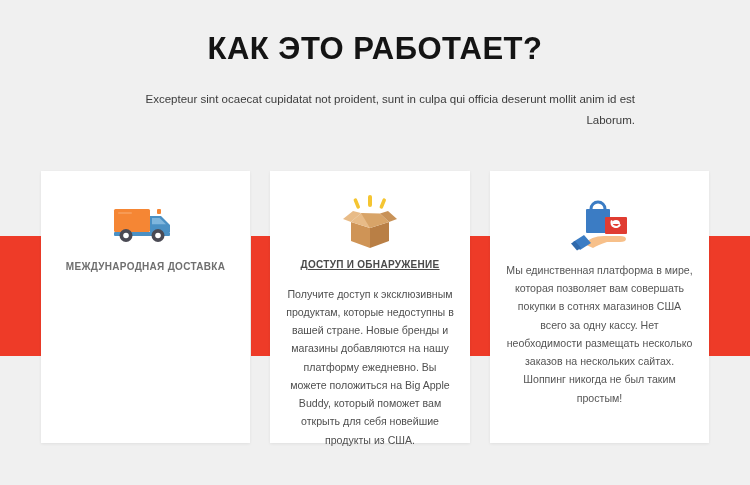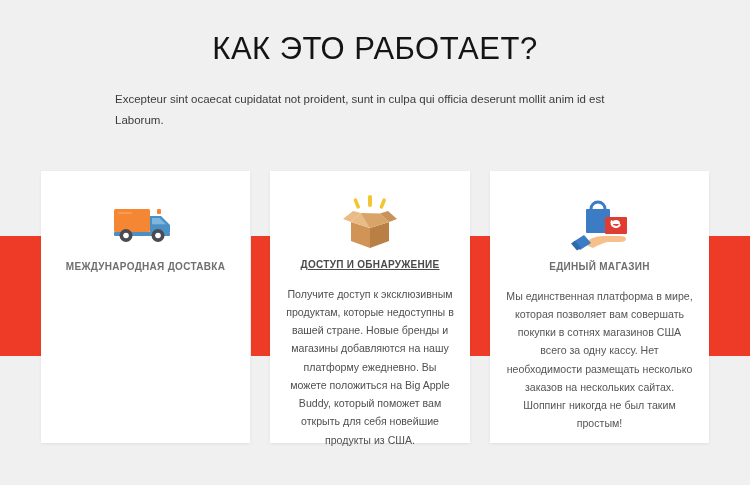--- a/index.html
+++ b/index.html
@@ -17,34 +17,34 @@
   }
 
   
   .header {
     padding-top: 31px;
     text-align: center;
   }
 
   .page-title {
     font-size: 31px;
-    font-weight: normal;
+    font-weight: bold;
     letter-spacing: 0.5px;
     color: #141414;
     line-height: 1.15;
     text-align: center;
   }
 
   .page-subtitle {
     margin: 22px auto 0;
     width: 520px;
     font-size: 11.5px;
     line-height: 1.85;
     color: #3b3b3b;
-    text-align: left;
+    text-align: right;
   }
 
   
   .accent-bar {
     position: absolute;
     background: #ee3b28;
     top: 236px;
     height: 120px;
     z-index: 0;
   }
@@ -178,17 +178,16 @@
         <rect x="38" y="21" width="22" height="17" rx="1" fill="#e03c31"></rect>
         <path d="M45 25 h8 a4 4 0 0 1 -8 0" fill="#ffffff" transform="rotate(180 49 26.5)"></path>
         <circle cx="49" cy="26.5" r="4.5" fill="none" stroke="#ffffff" stroke-width="2.2" stroke-dasharray="14 40" transform="rotate(25 49 26.5)"></circle>
 
         <path d="M17 48 q7 -8 20 -8 h16 q6 0 6 3 q0 3 -6 3 h-13 q-9 3 -14 6 z" fill="#f7c08a"></path>
 
         <path d="M6 46 l11 -7 l7 8 l-11 7 z" fill="#3b7cc4"></path>
         <path d="M4 47.5 l4 -2.5 l6 7 l-4 2.5 z" fill="#2f69ab"></path>
       </svg>
     </div>
-    <div class="card-heading">ЕДИНЫЙ МАГАЗИН</div>
     <div class="card-body">Мы единственная платформа в мире, которая позволяет вам совершать покупки в сотнях магазинов США всего за одну кассу. Нет необходимости размещать несколько заказов на нескольких сайтах. Шоппинг никогда не был таким простым!</div>
   </div>
 
 </div>
 
 </body></html>

